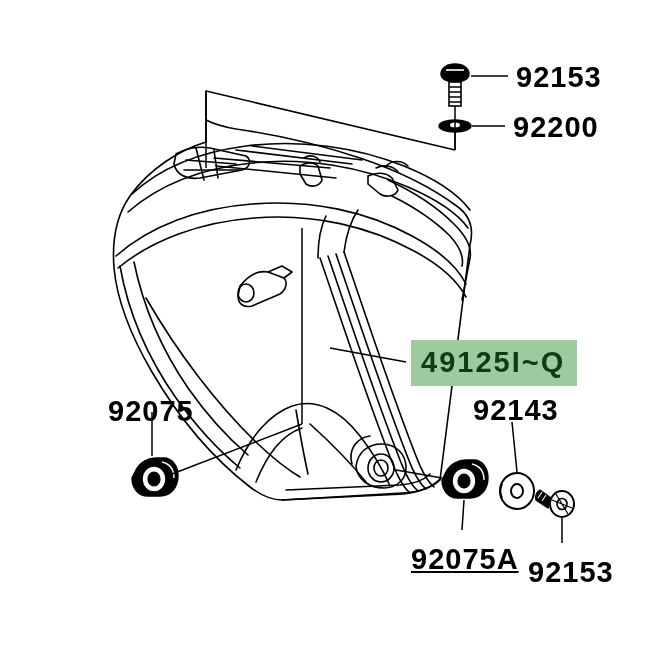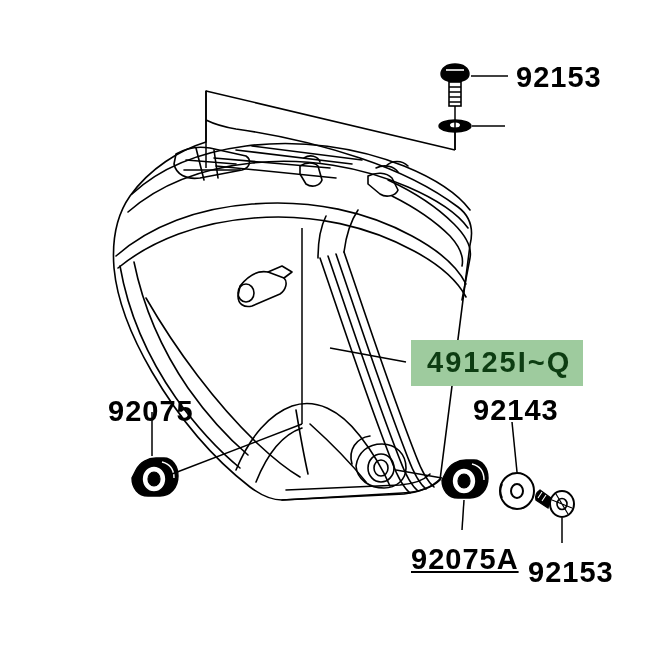--- a/index.html
+++ b/index.html
@@ -33,21 +33,21 @@
     font-weight: bold;
     font-size: 29px;
     letter-spacing: 1px;
     color: #000000;
     white-space: nowrap;
     line-height: 1;
   }
   .part-label.highlight {
     color: #0d3d12;
     background: #9ecb9e;
-    padding: 8px 12px 9px 16px;
+    padding: 8px 12px 9px 10px;
     letter-spacing: 2px;
   }
 </style>
 </head>
 <body>
 
 <div id="diagram-root">
 
   <svg id="diagram-svg" viewBox="0 0 660 660" xmlns="http://www.w3.org/2000/svg">
 
@@ -250,20 +250,21 @@
       <path d="M462,530 L464,500"></path>
 
       <path d="M442,478 L396,470"></path>
 
       <path d="M562,543 L562,518"></path>
     </g>
   </svg>
 
   <div class="part-label" style="left:516px; top:63px;">92153</div>
 
+  <div class="part-label" style="left:513px; top:113px;">92200</div>
 
   <div class="part-label highlight" style="left:411px; top:340px;">49125I~Q</div>
 
   <div class="part-label" style="left:108px; top:397px;">92075</div>
 
   <div class="part-label" style="left:473px; top:396px;">92143</div>
 
   <div class="part-label" style="left:411px; top:545px;text-decoration:underline;">92075A</div>
 
   <div class="part-label" style="left:528px; top:558px;">92153</div>

